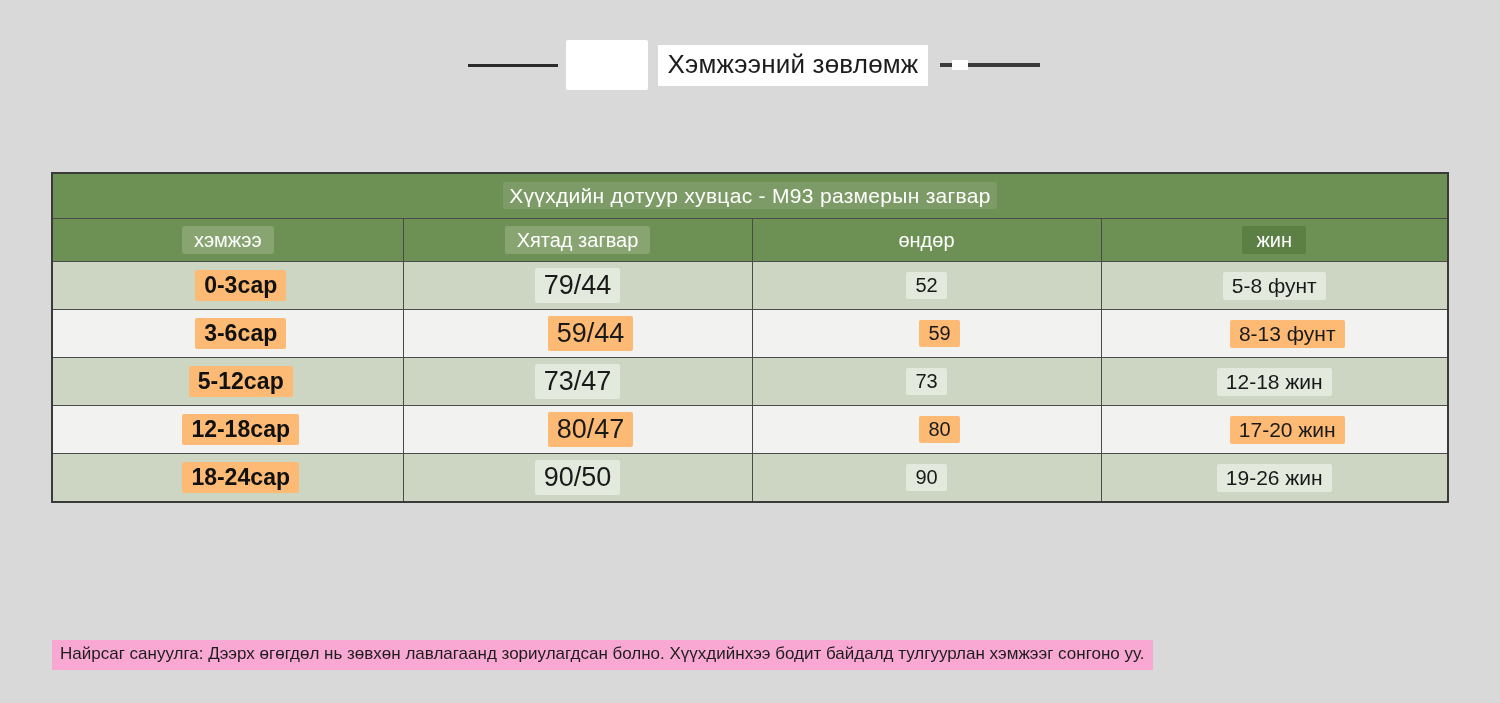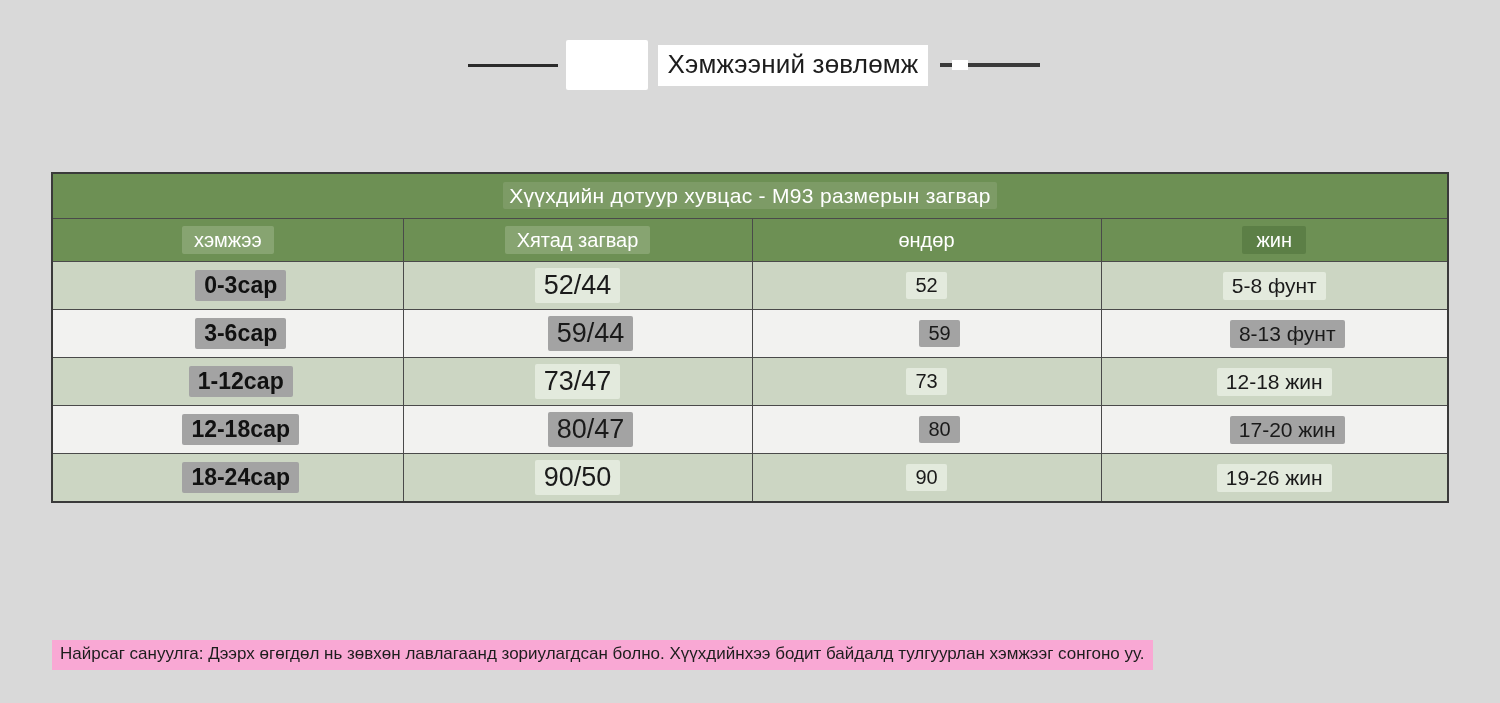--- a/index.html
+++ b/index.html
@@ -136,21 +136,21 @@
   }
   .cell-weight {
     font-size: 21px;
     color: #1a1a1a;
   }
   .chip {
     display: inline-block;
     padding: 2px 9px;
     border-radius: 2px;
   }
-  .chip-white { background: #a3a3a3; margin-left: 26px; }
+  .chip-white { background: #fdba74; margin-left: 26px; }
   .chip-pale  { background: #e3eadd; }
 
   
   .footer-note {
     position: absolute;
     left: 52px;
     top: 640px;
     font-size: 17px;
     color: #1d1d1d;
     background: #f9a8d4;
@@ -194,21 +194,21 @@
       <td>
         <span class="hl-dark">жин</span>
       </td>
     </tr>
 
     <tr class="data-row row-odd">
       <td class="cell-size">
         <span class="chip chip-white">0-3сар</span>
       </td>
       <td class="cell-model">
-        <span class="chip chip-pale">52/44</span>
+        <span class="chip chip-pale">79/44</span>
       </td>
       <td class="cell-height">
         <span class="chip chip-pale">52</span>
       </td>
       <td class="cell-weight">
         <span class="chip chip-pale">5-8 фунт</span>
       </td>
     </tr>
 
     <tr class="data-row row-even">
@@ -221,21 +221,21 @@
       <td class="cell-height">
         <span class="chip chip-white">59</span>
       </td>
       <td class="cell-weight">
         <span class="chip chip-white">8-13 фунт</span>
       </td>
     </tr>
 
     <tr class="data-row row-odd">
       <td class="cell-size">
-        <span class="chip chip-white">1-12сар</span>
+        <span class="chip chip-white">5-12сар</span>
       </td>
       <td class="cell-model">
         <span class="chip chip-pale">73/47</span>
       </td>
       <td class="cell-height">
         <span class="chip chip-pale">73</span>
       </td>
       <td class="cell-weight">
         <span class="chip chip-pale">12-18 жин</span>
       </td>

